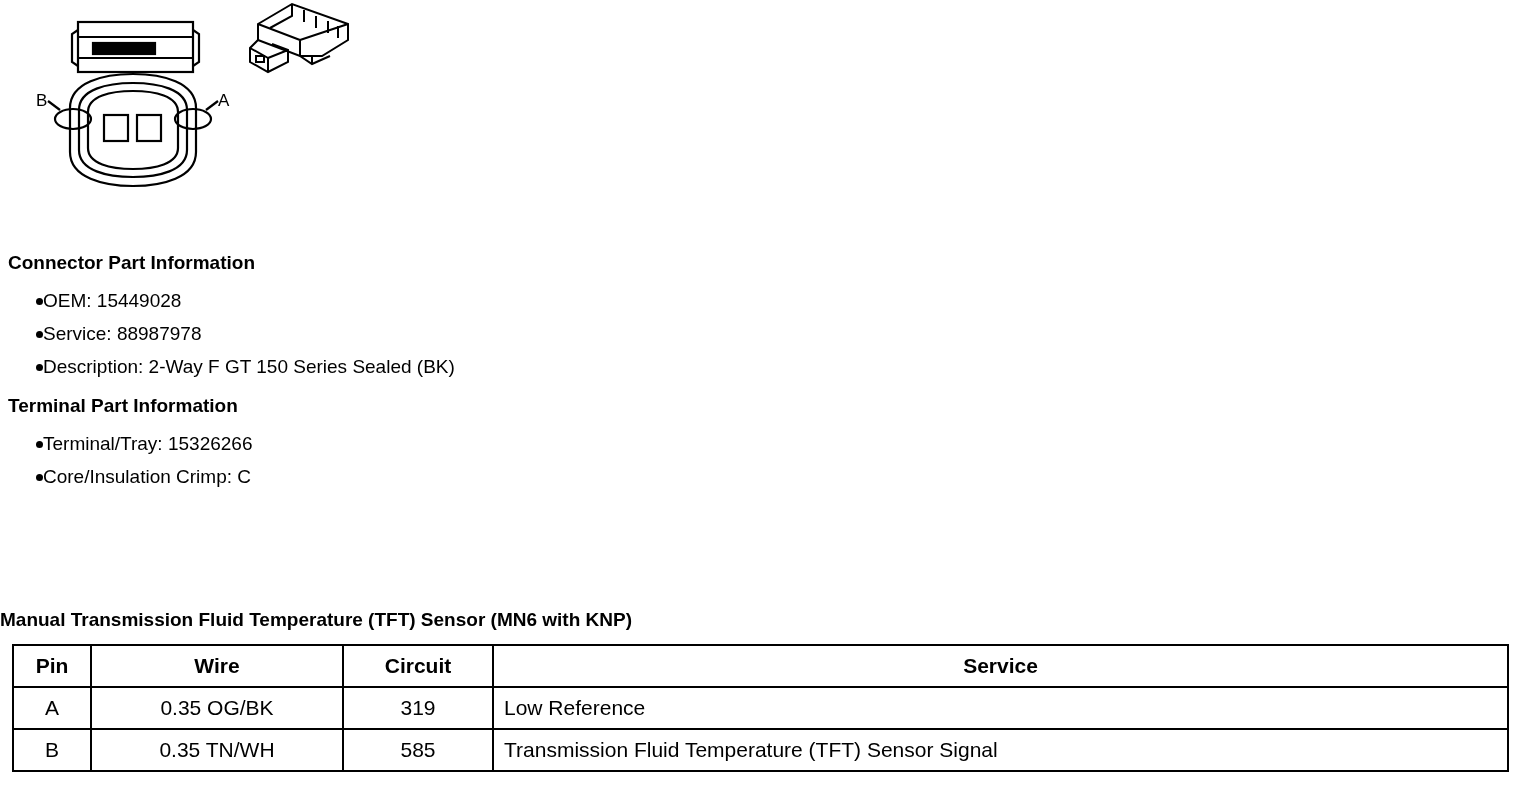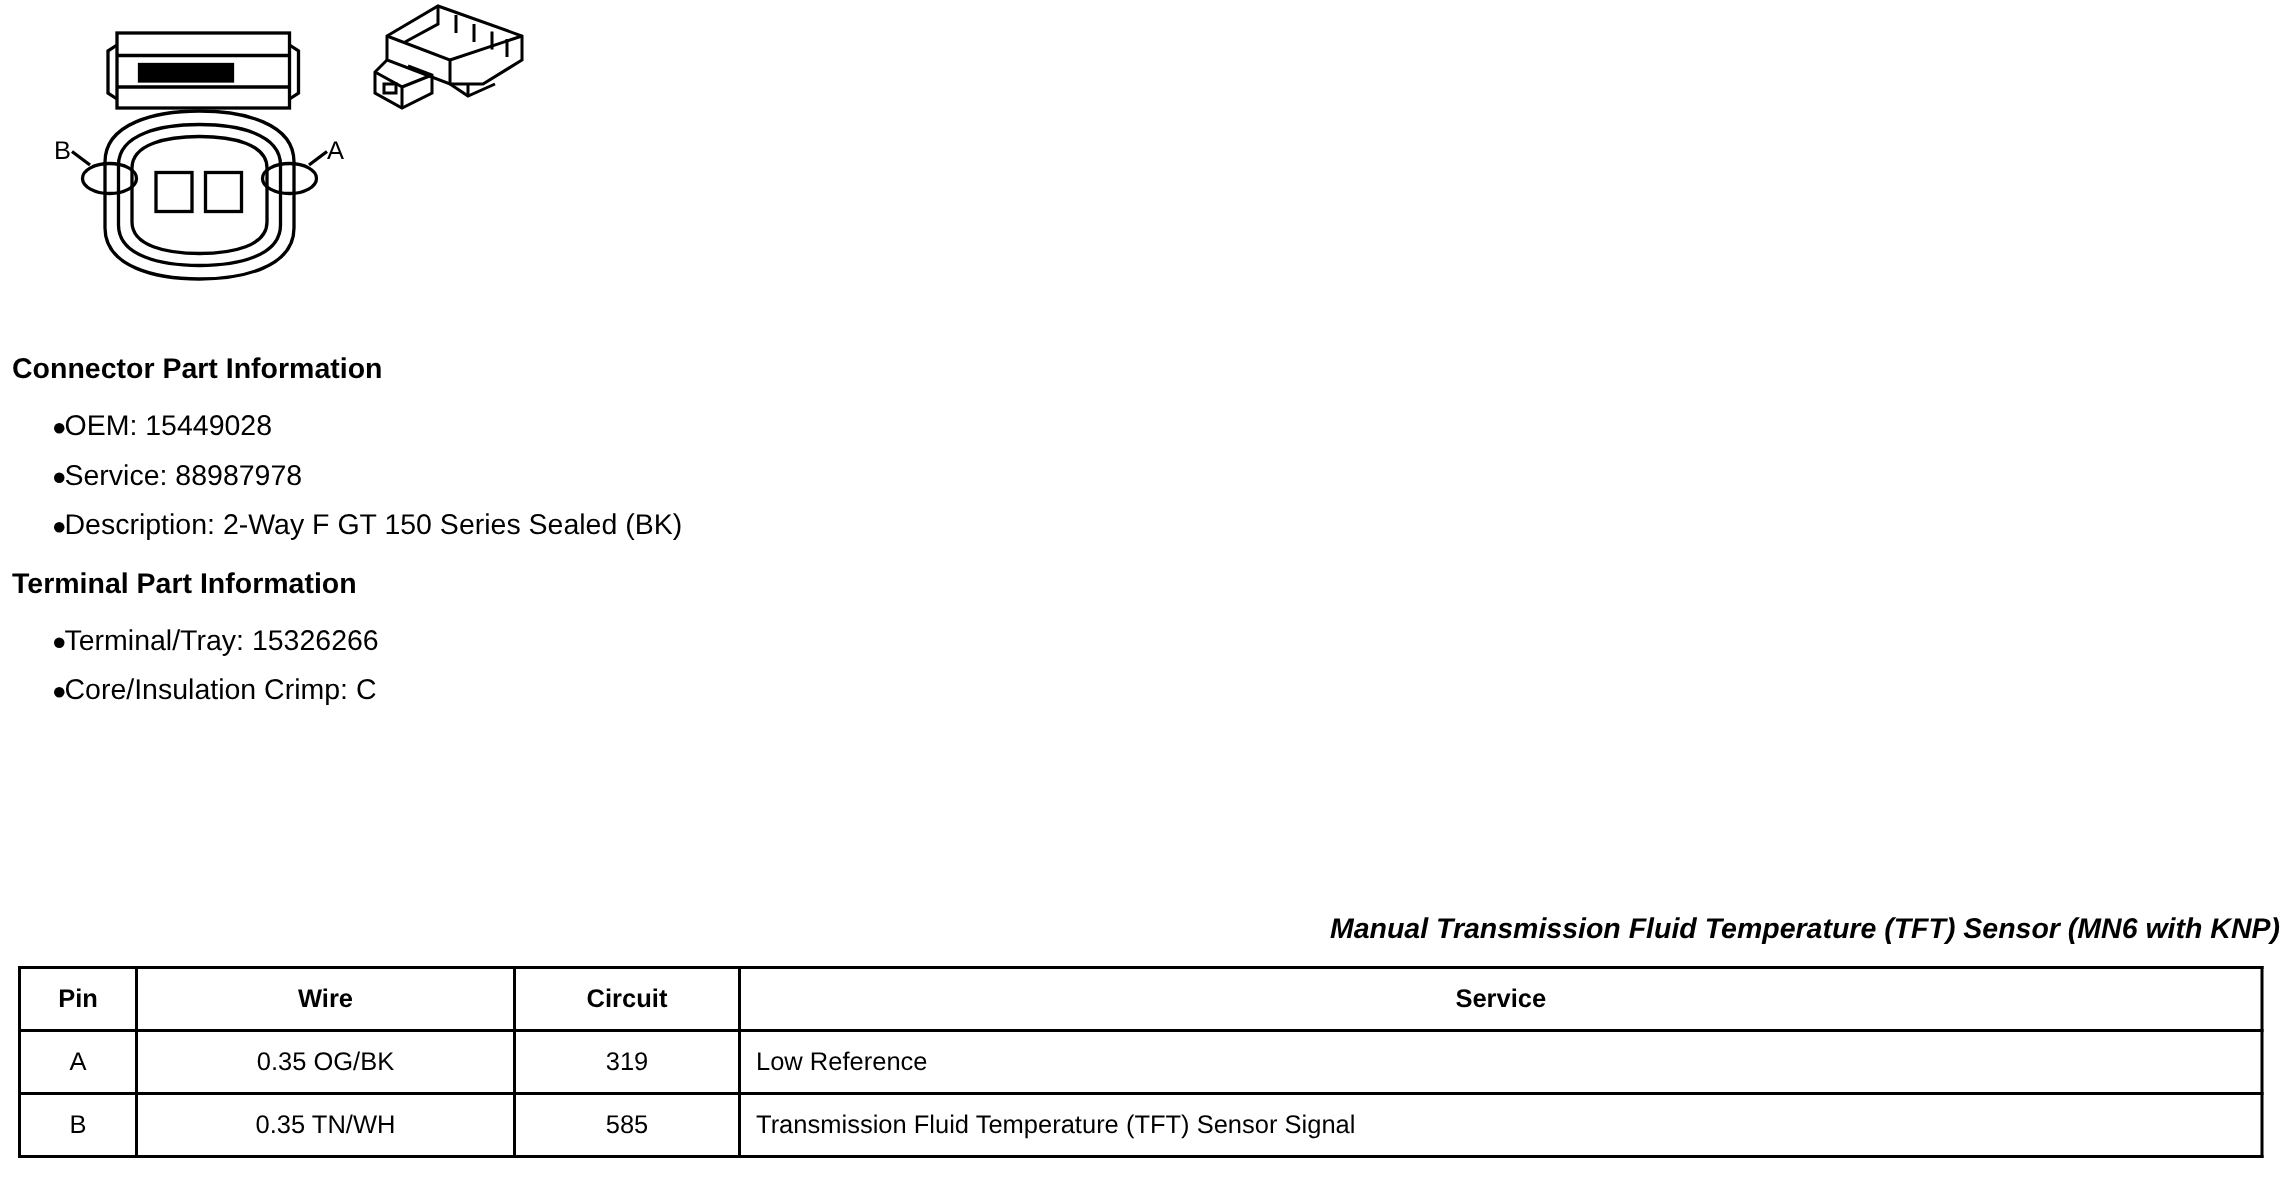--- a/index.html
+++ b/index.html
@@ -22,21 +22,21 @@
     left: 0;
     top: 0;
     width: 420px;
     height: 215px;
   }
 
   
   .content {
     position: absolute;
     left: 0;
-    top: 234px;
+    top: 250px;
     width: 1512px;
   }
   h2.section-title {
     font-size: 19px;
     font-weight: bold;
     margin: 0 0 0 8px;
     padding: 0;
     line-height: 26px;
   }
   ul.bullets {
@@ -64,37 +64,36 @@
   .spacer-sm { height: 10px; }
 
   
   .table-wrap {
     position: absolute;
     left: 0;
     top: 608px;
     width: 1520px;
   }
   .table-caption {
-    text-align: right;
+    text-align: left;
     font-size: 19px;
     font-weight: bold;
     margin: 0 0 12px 0;
     line-height: 24px;
-    font-style: italic;
   }
   table.pinout {
     border-collapse: collapse;
     width: 1497px;
     margin-left: 12px;
     table-layout: fixed;
   }
   table.pinout th,
   table.pinout td {
     border: 2px solid #000;
-    font-size: 17px;
+    font-size: 21px;
     height: 40px;
     padding: 0 6px;
     font-weight: normal;
     margin-top: 40px;
   }
   table.pinout th {
     font-weight: bold;
     text-align: center;
   }
   table.pinout td.c-pin,

